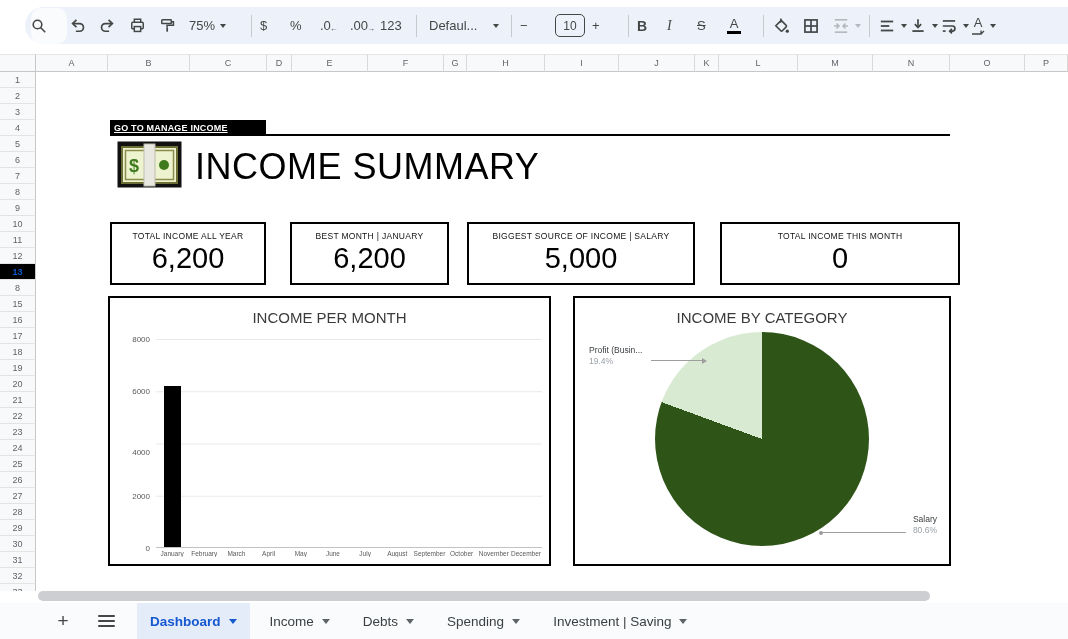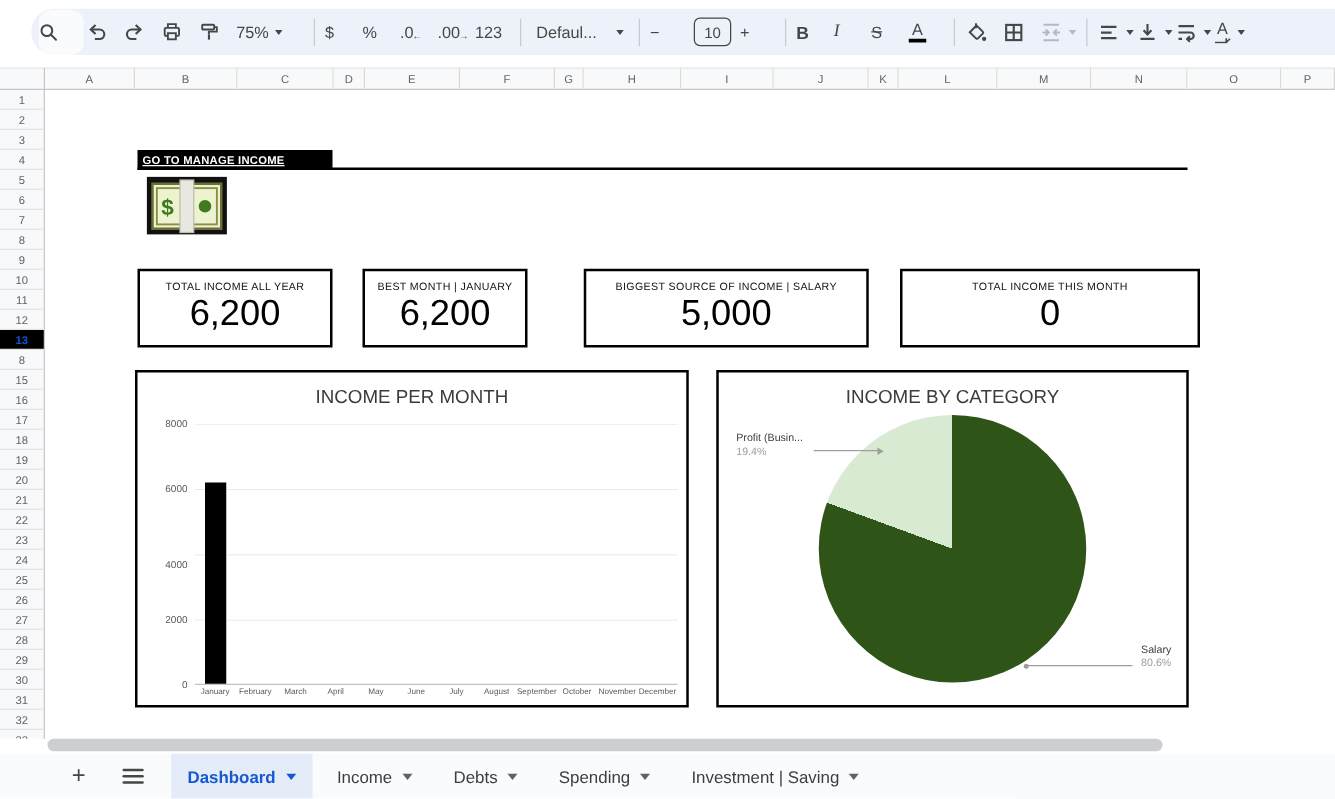--- a/index.html
+++ b/index.html
@@ -42,21 +42,21 @@
 
   
   .sheet-content { position:absolute; inset:0; }
   .abs { position:absolute; }
   .link-box { left:110px; top:120px; width:156px; height:16px; background:#000; color:#fff; font-size:9px;
               font-weight:700; text-decoration:underline; display:flex; align-items:center; padding-left:4px; letter-spacing:.2px; }
   .title-rule { left:110px; top:134px; width:840px; height:2px; background:#000; }
   .money-box { left:116px; top:140px; width:67px; height:49px; }
   .page-title { left:195px; top:146px; font-size:36px; color:#000; letter-spacing:.5px; }
 
-  .stat-box { position:absolute; top:215px; height:63px; border:2px solid #000; background:#fff; text-align:center; }
+  .stat-box { position:absolute; top:222px; height:63px; border:2px solid #000; background:#fff; text-align:center; }
   .stat-label { font-size:8.5px; color:#111; margin-top:7px; letter-spacing:.3px; }
   .stat-value { font-size:29px; color:#000; margin-top:1px; }
 
   .chart-box { position:absolute; top:296px; height:270px; border:2px solid #000; background:#fff; }
   #bar-chart { left:108px; width:443px; }
   #pie-chart { left:573px; width:378px; }
   .chart-title { text-align:center; margin-top:11px; font-size:15px; color:#3b3b3b; }
 
   .plot { position:absolute; left:46px; top:41px; width:386px; height:209px; border-bottom:1px solid #c2c2c2;
           background-image:linear-gradient(to bottom,#e9e9e9 1px,transparent 1px); background-size:100% 52.25px; }
@@ -293,28 +293,29 @@
     <div class="abs money-box">
       <svg width="67" height="49" viewBox="0 0 67 49">
         <rect x="1.5" y="1.5" width="64" height="46" fill="#111"></rect>
         <rect x="6" y="7" width="55" height="36" fill="#eef3cf" stroke="#6b6f34" stroke-width="2"></rect>
         <rect x="9.5" y="10.5" width="48" height="29" fill="none" stroke="#8a8d4a" stroke-width="1.5"></rect>
         <rect x="28" y="4" width="11" height="42" fill="#e8e8e0" stroke="#bdbdb0" stroke-width="1"></rect>
         <text x="18" y="32" font-size="18" font-weight="bold" fill="#3f7a1f" text-anchor="middle" font-family="Liberation Sans, sans-serif">$</text>
         <circle cx="48" cy="25" r="5" fill="#3f7a1f"></circle>
       </svg>
     </div>
+    <div class="abs page-title">INCOME SUMMARY</div>
 
     <div>
 
     <div class="stat-box" style="left: 110px; width: 156px;">
         <div class="stat-label">TOTAL INCOME ALL YEAR</div>
         <div class="stat-value">6,200</div>
       </div>
-        <div class="stat-box" style="left: 290px; width: 132px;">
+        <div class="stat-box" style="left: 290px; width: 159px;">
         <div class="stat-label">BEST MONTH | JANUARY</div>
         <div class="stat-value">6,200</div>
       </div>
         <div class="stat-box" style="left: 467px; width: 228px;">
         <div class="stat-label">BIGGEST SOURCE OF INCOME | SALARY</div>
         <div class="stat-value">5,000</div>
       </div>
         <div class="stat-box" style="left: 720px; width: 240px;">
         <div class="stat-label">TOTAL INCOME THIS MONTH</div>
         <div class="stat-value">0</div>

